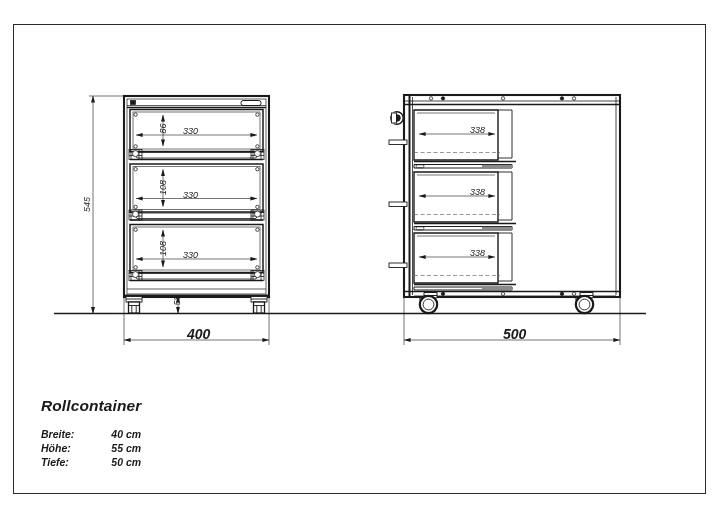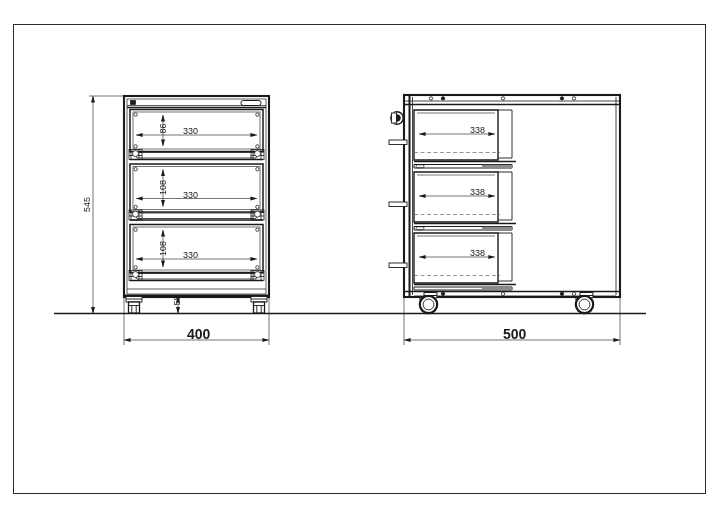--- a/index.html
+++ b/index.html
@@ -10,20 +10,21 @@
   body {
     font-family: "Liberation Sans", sans-serif;
     -webkit-font-smoothing: antialiased;
   }
   #page {
     position: relative;
     width: 720px;
     height: 500px;
     background: #ffffff;
     overflow: hidden;
+    font-style: italic;
   }
   #sheet-border {
     position: absolute;
     left: 13px;
     top: 24px;
     width: 693px;
     height: 470px;
     border: 1.5px solid #2b2b2b;
     box-sizing: border-box;
     background: #ffffff;
@@ -369,14 +370,36 @@
   <div class="dim-label vertical" style="left:166px; top:296px; width:22px; text-align:center;">58</div>
 
   <div class="dim-label bold" style="left:187px; top:327px;">400</div>
 
   <div class="dim-label" style="left:470px; top:126px;">338</div>
   <div class="dim-label" style="left:470px; top:188px;">338</div>
   <div class="dim-label" style="left:470px; top:249px;">338</div>
 
   <div class="dim-label bold" style="left:503px; top:327px;">500</div>
 
+  <div id="title-block">
+    <div class="product-title">Rollcontainer</div>
+    <table class="specs">
+      <tbody>
+        <tr>
+          <td class="spec-label">Breite:</td>
+          <td class="spec-value">40</td>
+          <td class="spec-unit">cm</td>
+        </tr>
+        <tr>
+          <td class="spec-label">Höhe:</td>
+          <td class="spec-value">55</td>
+          <td class="spec-unit">cm</td>
+        </tr>
+        <tr>
+          <td class="spec-label">Tiefe:</td>
+          <td class="spec-value">50</td>
+          <td class="spec-unit">cm</td>
+        </tr>
+      </tbody>
+    </table>
+  </div>
 
 </div>
 
 </body></html>

